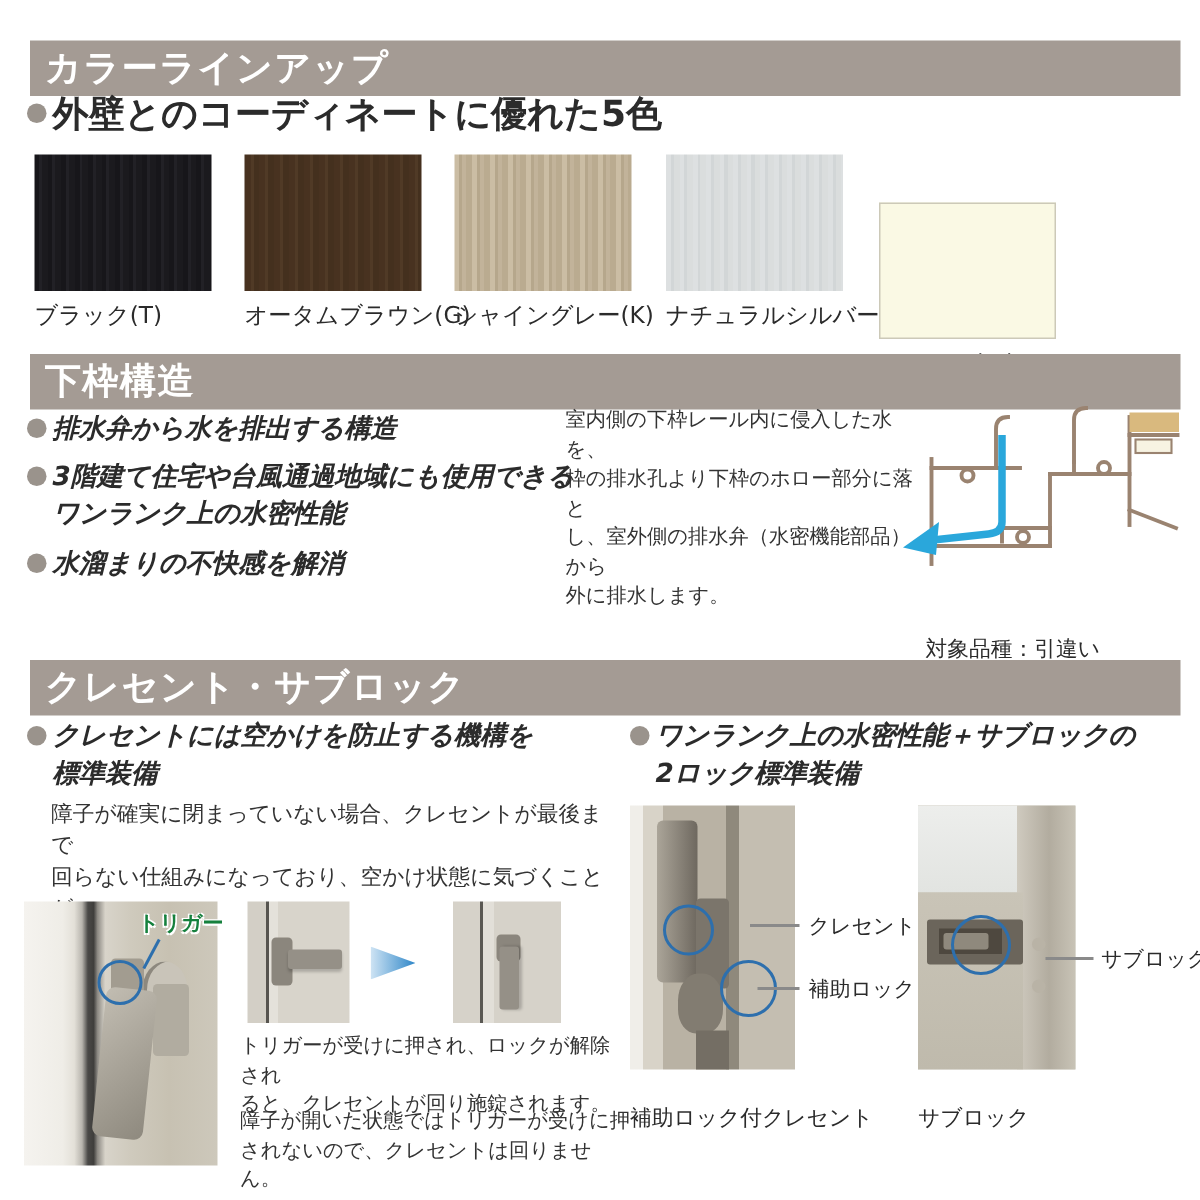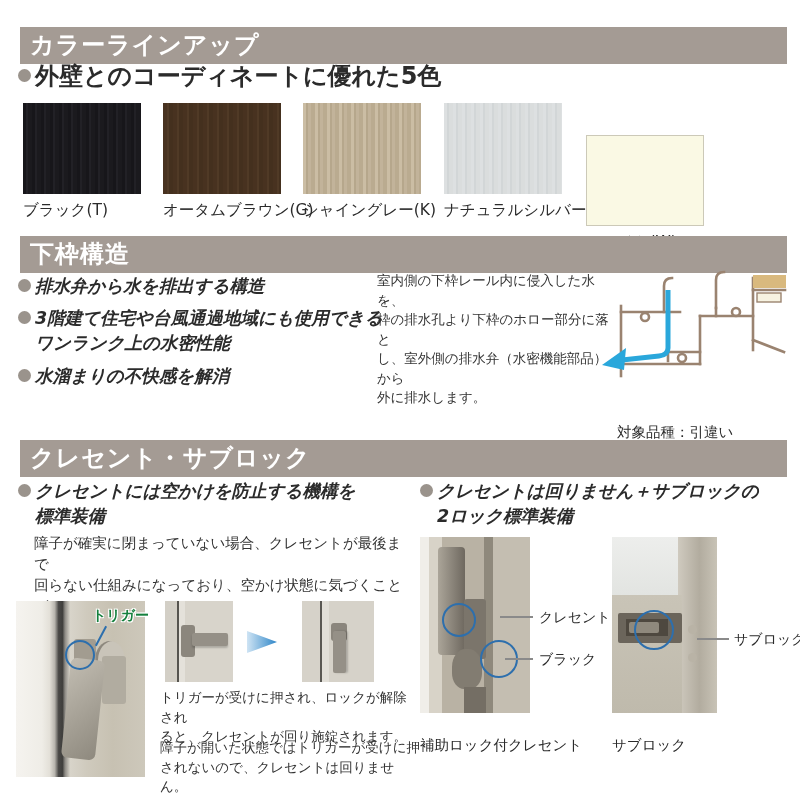--- a/index.html
+++ b/index.html
@@ -154,38 +154,38 @@
     <div class="abs" style="left:31px;top:30px;width:13px;height:42px;background:#959087;border-radius:2px;box-shadow:2px 0 2px rgba(0,0,0,.2);"></div>
   </div>
 
   <div class="abs body-text" style="left:160px;top:688px;width:260px;">トリガーが受けに押され、ロックが解除され
 ると、クレセントが回り施錠されます。</div>
   <div class="abs body-text" style="left:160px;top:738px;width:260px;">障子が開いた状態ではトリガーが受けに押
 されないので、クレセントは回りません。</div>
 
   <div class="abs bullet-row" style="left:420px;top:479px;width:370px;">
     <span class="dot"></span>
-    <span class="blead small">クレセントは回りません＋サブロックの
+    <span class="blead small">ワンランク上の水密性能＋サブロックの
 2ロック標準装備</span>
   </div>
 
   <div class="abs photo" style="left:420px;top:537px;width:110px;height:176px;
        background:linear-gradient(90deg,#f0eee9 0 8%,#d8d3c8 8% 20%,#b9b2a4 20% 58%,#8f897c 58% 66%,#c4beb1 66% 100%);">
     <div class="abs" style="left:18px;top:10px;width:27px;height:108px;background:linear-gradient(90deg,#aba599,#6e685f);border-radius:4px;"></div>
     <div class="abs" style="left:44px;top:62px;width:22px;height:60px;background:#7b756b;border-radius:3px;"></div>
     <div class="abs" style="left:32px;top:112px;width:30px;height:40px;background:#827c71;border-radius:45% 45% 40% 40%;"></div>
     <div class="abs" style="left:44px;top:150px;width:22px;height:30px;background:#746e64;"></div>
     <div class="abs blue-circle" style="left:22px;top:66px;width:30px;height:30px;"></div>
     <div class="abs blue-circle" style="left:60px;top:103px;width:34px;height:34px;"></div>
   </div>
 
   <div class="abs leader" style="left:500px;top:616px;width:33px;"></div>
   <div class="abs lbl" style="left:539px;top:609px;">クレセント</div>
   <div class="abs leader" style="left:505px;top:658px;width:28px;"></div>
-  <div class="abs lbl" style="left:539px;top:651px;">ブラック</div>
+  <div class="abs lbl" style="left:539px;top:651px;">補助ロック</div>
   <div class="abs caption" style="left:420px;top:716px;">補助ロック付クレセント</div>
 
   <div class="abs photo" style="left:612px;top:537px;width:105px;height:176px;background:#c6c1b4;">
     <div class="abs" style="left:0;top:0;width:70px;height:58px;background:linear-gradient(180deg,#edeeec,#e2e4e1);"></div>
     <div class="abs" style="left:66px;top:0;width:39px;height:176px;background:linear-gradient(90deg,#cfcabf,#b2ac9f 55%,#c8c3b6);"></div>
     <div class="abs" style="left:0;top:58px;width:70px;height:118px;background:linear-gradient(180deg,#c9c4b7,#bfbaac);"></div>
     <div class="abs" style="left:6px;top:76px;width:64px;height:30px;background:#6b655b;border-radius:2px;"></div>
     <div class="abs" style="left:14px;top:82px;width:42px;height:17px;background:#4e483f;"></div>
     <div class="abs" style="left:17px;top:85px;width:30px;height:11px;background:#8f897d;border-radius:2px;"></div>
     <div class="abs" style="left:76px;top:88px;width:9px;height:9px;border-radius:50%;background:#b9b3a6;"></div>

